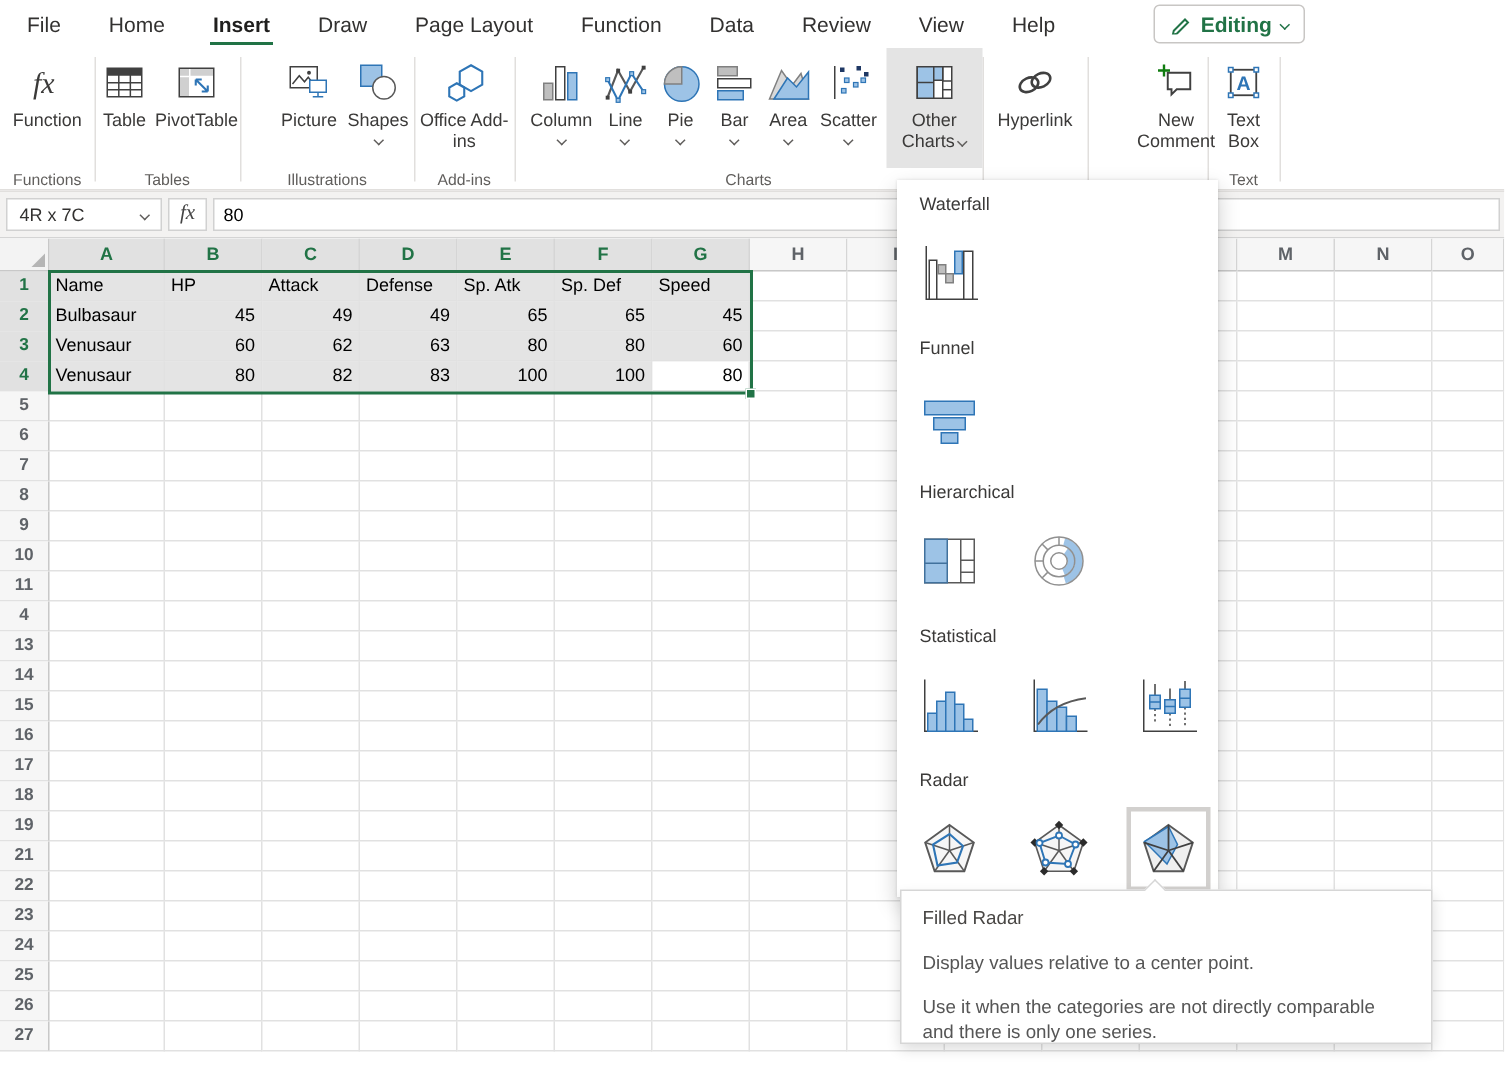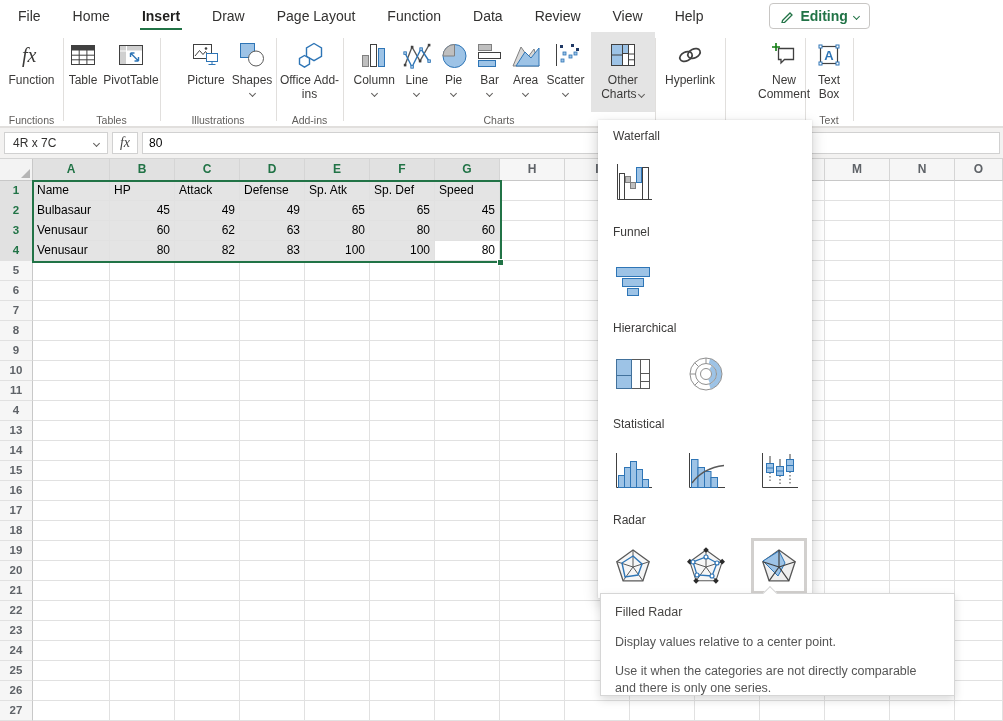--- a/index.html
+++ b/index.html
@@ -722,38 +722,20 @@
         <div class="g-cell" style="width: 65px;"></div>
         <div class="g-cell" style="width: 65px;"></div>
         <div class="g-cell" style="width: 65px;"></div>
         <div class="g-cell" style="width: 65px;"></div>
         <div class="g-cell" style="width: 65px;"></div>
         <div class="g-cell" style="width: 65px;"></div>
         <div class="g-cell" style="width: 65px;"></div>
         <div class="g-cell" style="width: 48px;"></div>
       </div>
       <div class="g-row">
-        <div class="g-rh">20</div>
-        <div class="g-cell" style="width: 77px;"></div>
-        <div class="g-cell" style="width: 65px;"></div>
-        <div class="g-cell" style="width: 65px;"></div>
-        <div class="g-cell" style="width: 65px;"></div>
-        <div class="g-cell" style="width: 65px;"></div>
-        <div class="g-cell" style="width: 65px;"></div>
-        <div class="g-cell" style="width: 65px;"></div>
-        <div class="g-cell" style="width: 65px;"></div>
-        <div class="g-cell" style="width: 65px;"></div>
-        <div class="g-cell" style="width: 65px;"></div>
-        <div class="g-cell" style="width: 65px;"></div>
-        <div class="g-cell" style="width: 65px;"></div>
-        <div class="g-cell" style="width: 65px;"></div>
-        <div class="g-cell" style="width: 65px;"></div>
-        <div class="g-cell" style="width: 48px;"></div>
-      </div>
-      <div class="g-row">
         <div class="g-rh">21</div>
         <div class="g-cell" style="width: 77px;"></div>
         <div class="g-cell" style="width: 65px;"></div>
         <div class="g-cell" style="width: 65px;"></div>
         <div class="g-cell" style="width: 65px;"></div>
         <div class="g-cell" style="width: 65px;"></div>
         <div class="g-cell" style="width: 65px;"></div>
         <div class="g-cell" style="width: 65px;"></div>
         <div class="g-cell" style="width: 65px;"></div>
         <div class="g-cell" style="width: 65px;"></div>

